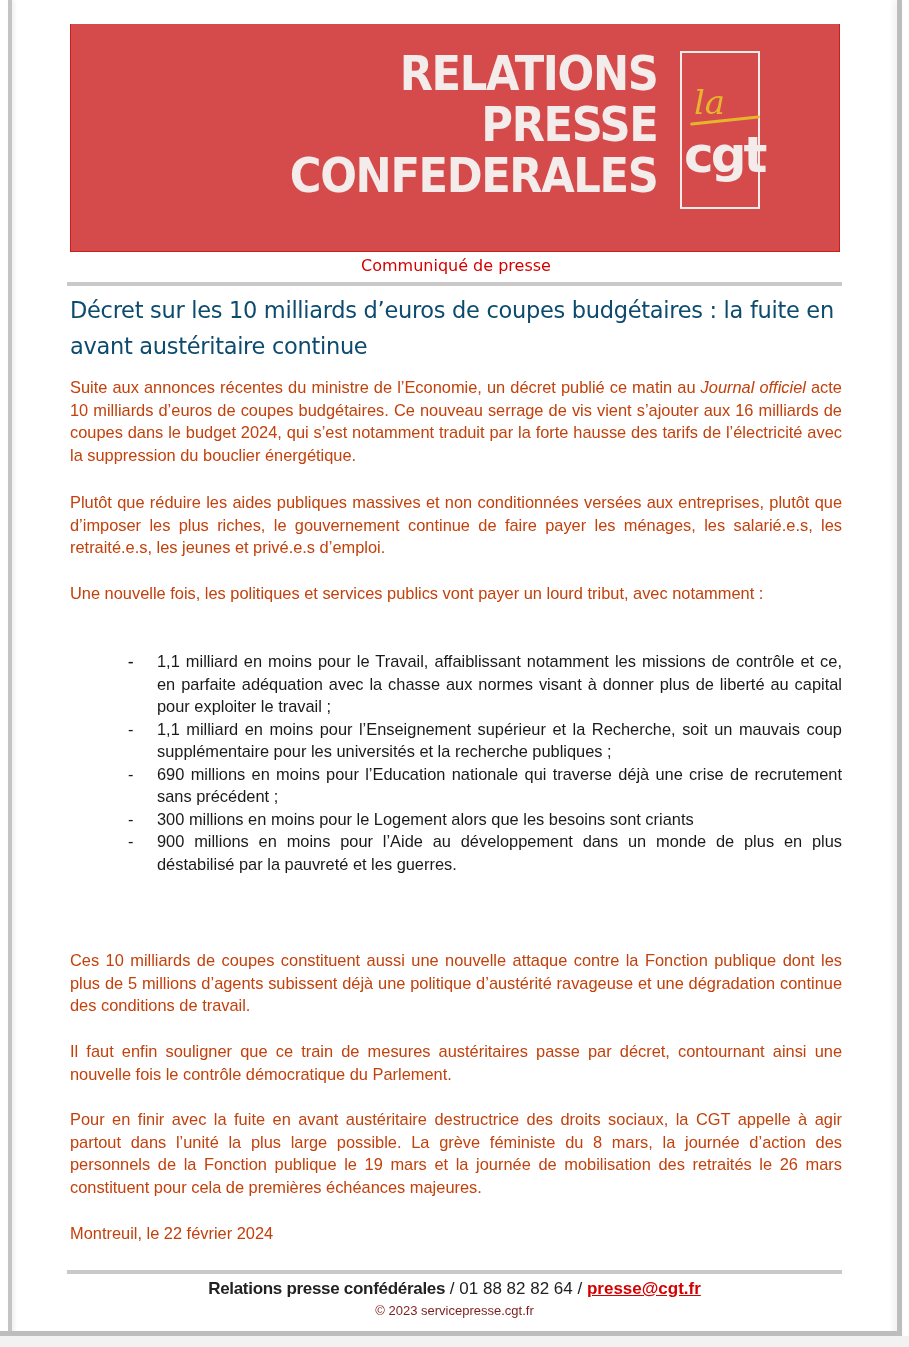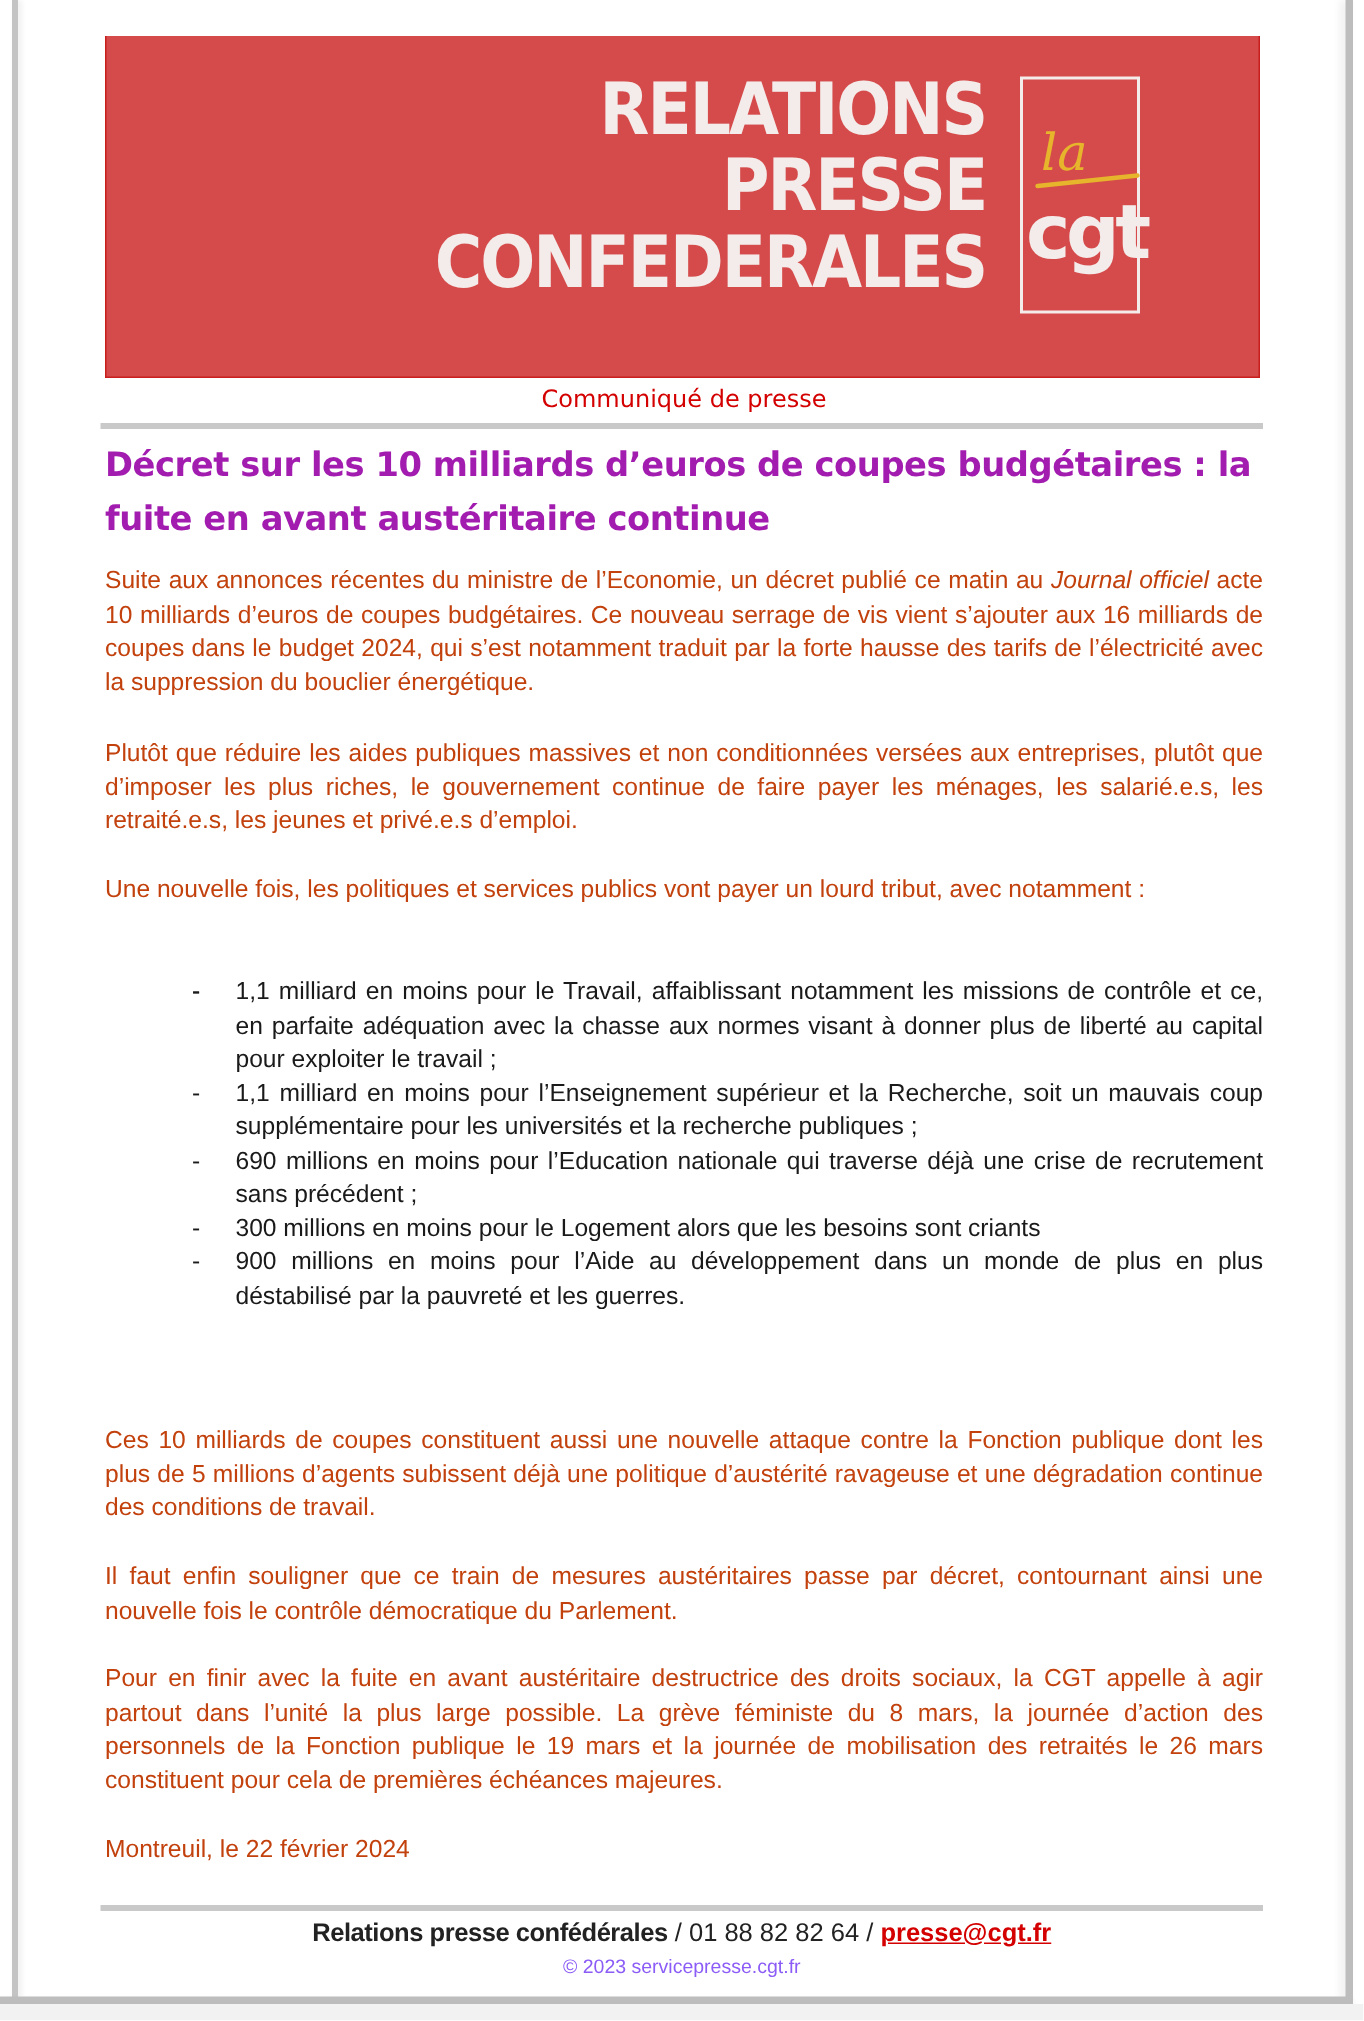--- a/index.html
+++ b/index.html
@@ -42,22 +42,22 @@
   }
 
   .kicker {
     position:absolute; left:70px; top:256px; width:772px; text-align:center;
     color:#d40000; font-size:16px; font-family:"DejaVu Sans", sans-serif;
   }
   .rule-top { position:absolute; left:67px; top:282px; width:775px; height:4px; background:#c9c9c9; }
 
   .headline {
     position:absolute; left:70px; top:292px; width:775px;
-    font-family:"DejaVu Sans", sans-serif; font-weight:bold; font-size:22.5px; line-height:36px;
-    color:#a21caf; letter-spacing:-0.3px;
+    font-family:"DejaVu Sans", sans-serif; font-weight:normal; font-size:22.5px; line-height:36px;
+    color:#0c4a6e; letter-spacing:-0.3px;
   }
 
   .body-text {
     position:absolute; left:70px; width:772px;
     font-family:"Liberation Sans", sans-serif; font-size:16.4px; line-height:22.5px;
     color:#c2410c; text-align:justify;
   }
   .p1 { top:376px; }
   .p2 { top:491px; }
   .p3 { top:582px; }
@@ -76,21 +76,21 @@
 
   .rule-bottom { position:absolute; left:67px; top:1270px; width:775px; height:4px; background:#c9c9c9; }
   .footer-line1 {
     position:absolute; left:67px; top:1279px; width:775px; text-align:center;
     font-family:"Liberation Sans", sans-serif; font-size:17px; color:#222;
   }
   .footer-line1 .org { font-weight:bold; letter-spacing:-0.3px; }
   .footer-line1 a { color:#d40000; font-weight:bold; text-decoration:underline; }
   .footer-line2 {
     position:absolute; left:67px; top:1303px; width:775px; text-align:center;
-    font-family:"Liberation Sans", sans-serif; font-size:13px; color:#8b5cf6;
+    font-family:"Liberation Sans", sans-serif; font-size:13px; color:#7f1d1d;
   }
 </style>
 </head>
 <body>
 
 <div class="frame-left"></div>
 <div class="frame-right"></div>
 <div class="frame-bottom"></div>
 <div class="below-frame"></div>
 

